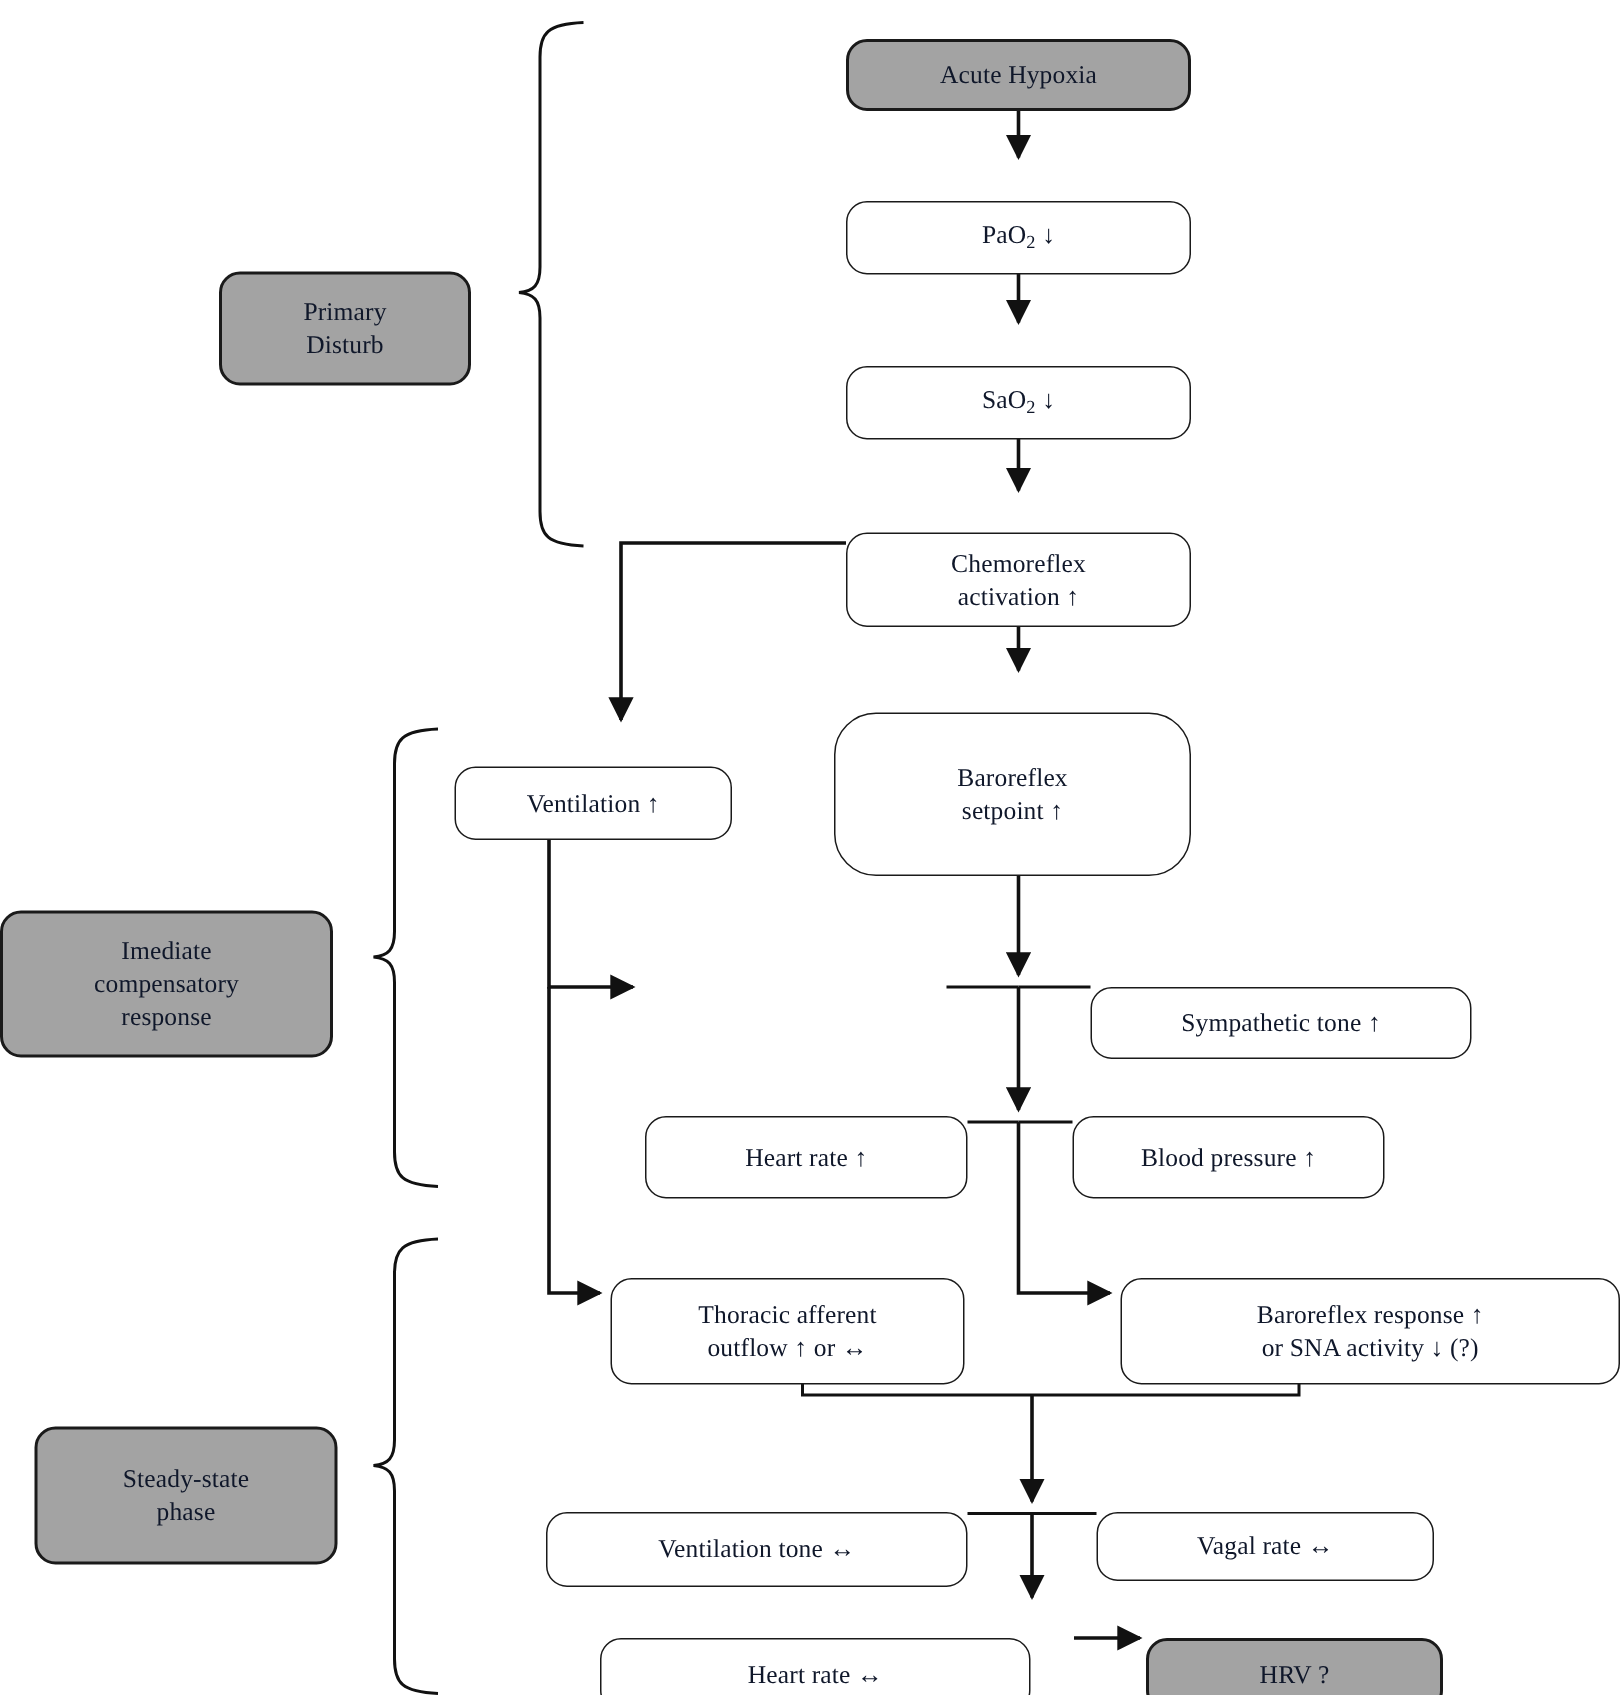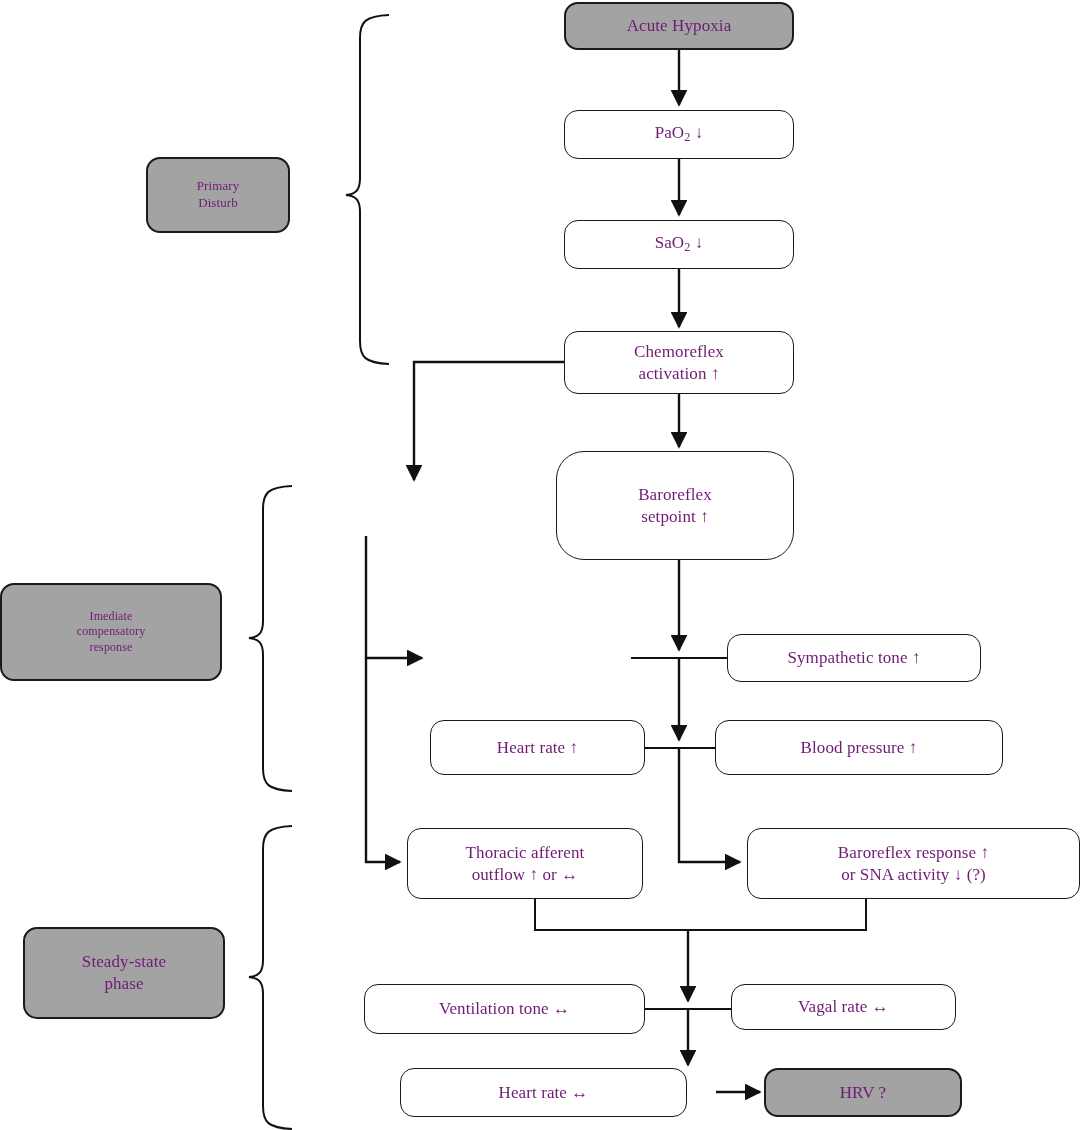--- a/index.html
+++ b/index.html
@@ -18,26 +18,27 @@
   .node {
     position: absolute;
     box-sizing: border-box;
     border: 1.6px solid #1a1a1a;
     border-radius: 14px;
     background: #ffffff;
     display: flex;
     align-items: center;
     justify-content: center;
     text-align: center;
-    color: #701a75;
+    color: #0f172a;
     font-size: 17px;
     line-height: 1.28;
     letter-spacing: 0.1px;
     z-index: 3;
     white-space: pre-line;
+    margin-top: 24px;
   }
   .node.shaded {
     background: #a3a3a3;
   }
   .node.thick {
     border-width: 2px;
   }
   svg.edges {
     position: absolute;
     left: 0;
@@ -130,26 +131,26 @@
 
     <path d="M 292 826
              C 268 827 263 833 263 849
              L 263 960
              C 263 972 259 976 249 977
              C 259 978 263 982 263 994
              L 263 1106
              C 263 1122 268 1128 292 1129" fill="none" stroke="#111111" stroke-width="2"></path>
   </svg>
 
-  <div class="node shaded thick" style="left:146px; top:157px; width:144px; height:76px; font-size:13px;">
+  <div class="node shaded thick" style="left:146px; top:157px; width:168px; height:76px; font-size:17px;">
     <span>Primary
 Disturb</span>
   </div>
 
-  <div class="node shaded thick" style="left:0px; top:583px; width:222px; height:98px; font-size:12px;">
+  <div class="node shaded thick" style="left:0px; top:583px; width:222px; height:98px; font-size:17px;">
     <span>Imediate
 compensatory
 response</span>
   </div>
 
   <div class="node shaded thick" style="left:23px; top:927px; width:202px; height:92px; font-size:17px;">
     <span>Steady-state
 phase</span>
   </div>
 
@@ -168,31 +169,34 @@
   <div class="node" style="left:564px; top:331px; width:230px; height:63px;">
     <span>Chemoreflex
 activation ↑</span>
   </div>
 
   <div class="node" style="left:556px; top:451px; width:238px; height:109px; border-radius:28px;justify-content:center;">
     <span>Baroreflex
 setpoint ↑</span>
   </div>
 
+  <div class="node" style="left:303px; top:487px; width:185px; height:49px;">
+    <span>Ventilation ↑</span>
+  </div>
 
 
   <div class="node" style="left:727px; top:634px; width:254px; height:48px;">
     <span>Sympathetic tone ↑</span>
   </div>
 
   <div class="node" style="left:430px; top:720px; width:215px; height:55px;">
     <span>Heart rate ↑</span>
   </div>
 
-  <div class="node" style="left:715px; top:720px; width:288px; height:55px;">
+  <div class="node" style="left:715px; top:720px; width:208px; height:55px;">
     <span>Blood pressure ↑</span>
   </div>
 
   <div class="node" style="left:407px; top:828px; width:236px; height:71px;">
     <span>Thoracic afferent
 outflow ↑ or ↔</span>
   </div>
 
   <div class="node" style="left:747px; top:828px; width:333px; height:71px;">
     <span>Baroreflex response ↑

